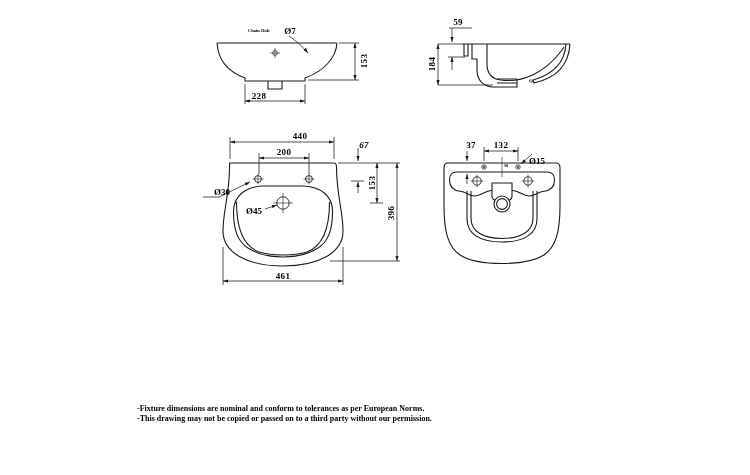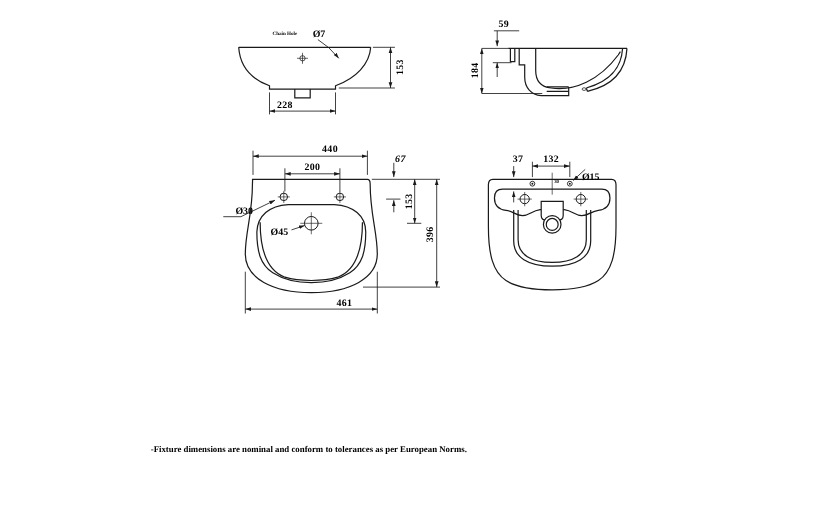--- a/index.html
+++ b/index.html
@@ -121,26 +121,27 @@
   <div class="lbl dim" style="left:259px; top:96px;text-align:right;">228</div>
 
   <div class="lbl dim" style="left:458px; top:22px;">59</div>
   <div class="lbl dim rot" style="left:432px; top:64px;">184</div>
 
   <div class="lbl dim" style="left:300px; top:136px;">440</div>
   <div class="lbl dim" style="left:284px; top:152px;">200</div>
   <div class="lbl dim" style="left:364px; top:145px;font-style:italic;">67</div>
   <div class="lbl dim rot" style="left:372px; top:183px;">153</div>
   <div class="lbl dim rot" style="left:391px; top:213px;">396</div>
-  <div class="lbl dim" style="left:283px; top:276px;margin-left:30px;">461</div>
+  <div class="lbl dim" style="left:283px; top:276px;">461</div>
   <div class="lbl dia" style="left:210px; top:192px;padding-left:24px;">Ø30</div>
   <div class="lbl dia" style="left:254px; top:211px;">Ø45</div>
 
   <div class="lbl dim" style="left:471px; top:145px;">37</div>
   <div class="lbl dim" style="left:501px; top:145px;">132</div>
   <div class="lbl dia" style="left:537px; top:148px;margin-top:13px;">Ø15</div>
   <div class="lbl tiny" style="left:506px; top:166px;">30</div>
 
   <div class="disclaimer">
     <div>-Fixture dimensions are nominal and conform to tolerances as per European Norms.</div>
+    <div>-This drawing may not be copied or passed on to a third party without our permission.</div>
   </div>
 
 </div>
 
 </body></html>

